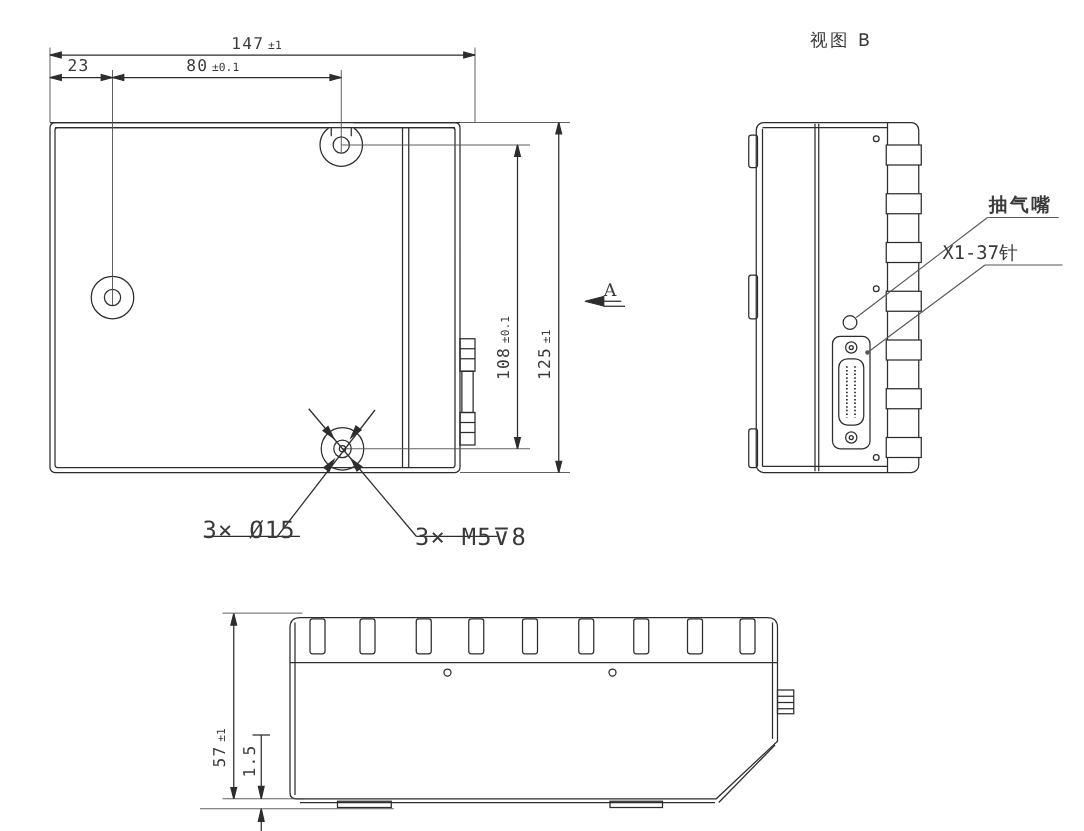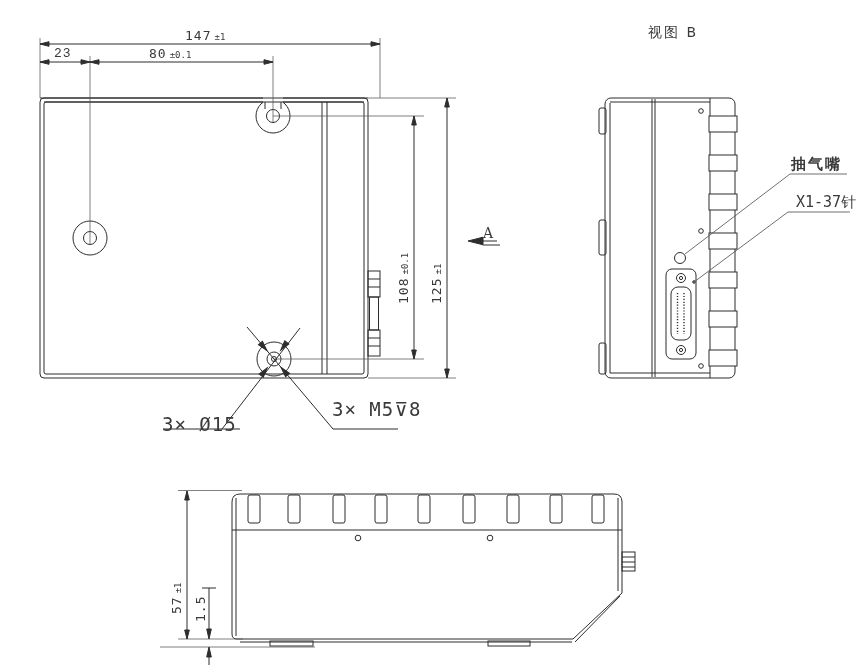--- a/index.html
+++ b/index.html
@@ -215,37 +215,37 @@
         <polygon points="209,623 206.7,613 211.3,613" fill="#2d2d2d"></polygon>
         <line x1="209" y1="633" x2="209" y2="654"></line>
         <polygon points="209,631 206.7,641 211.3,641" fill="#2d2d2d"></polygon>
       </g>
     </g>
   </g>
 </svg>
 
 <div class="lbl dim" style="left:185px;top:12px;"><span>147</span><span class="tol">±1</span></div>
 
-<div class="lbl dim" style="left:54px;top:30px;font-family:Liberation Mono, monospace;"><span>23</span><span class="tol"></span></div>
+<div class="lbl dim" style="left:54px;top:30px;"><span>23</span><span class="tol"></span></div>
 
 <div class="lbl dim" style="left:149px;top:30px;"><span>80</span><span class="tol">±0.1</span></div>
 
 <div class="lbl dim rot" style="left:396px;top:288px;"><span>108</span><span class="tol">±0.1</span></div>
 
 <div class="lbl dim rot" style="left:429px;top:288px;"><span>125</span><span class="tol">±1</span></div>
 
 <div class="lbl aview" style="left:483px;top:209px;">A</div>
 
 <div class="lbl note" style="left:162px;top:397px;">3× Ø15</div>
 
-<div class="lbl note" style="left:332px;top:382px;">3× M5⊽8</div>
+<div class="lbl note" style="left:332px;top:402px;">3× M5⊽8</div>
 
 <div class="lbl cjk viewtitle" style="left:648px;top:8px;">视图 B</div>
 
 <div class="lbl cjk callout" style="left:791px;top:139px;font-weight:bold;">抽气嘴</div>
 
-<div class="lbl callout" style="left:796px;top:177px;letter-spacing:0;">X1-37针</div>
+<div class="lbl callout" style="left:754px;top:177px;letter-spacing:0;">X1-37针</div>
 
 <div class="lbl dim rot" style="left:169px;top:598px;"><span>57</span><span class="tol">±1</span></div>
 
 <div class="lbl dim rot" style="left:193px;top:606px;"><span>1.5</span><span class="tol"></span></div>
 
 </div>
 
 </body></html>

